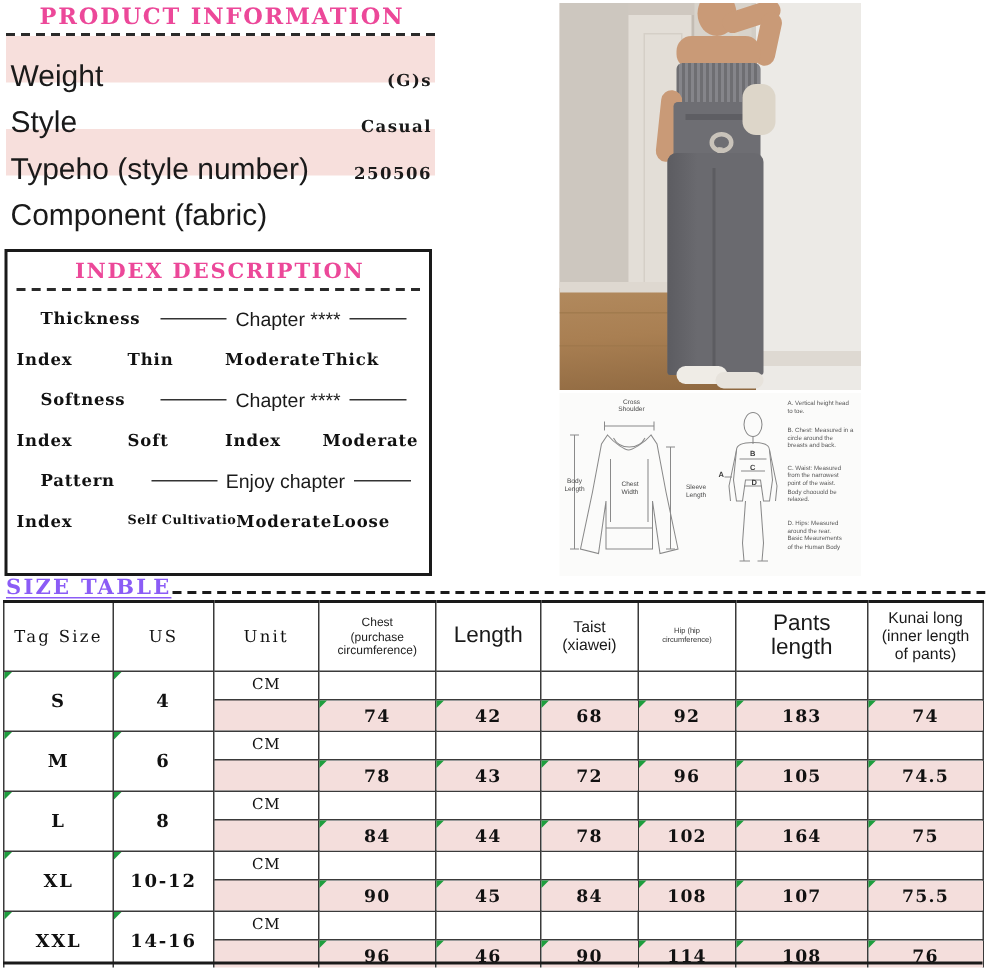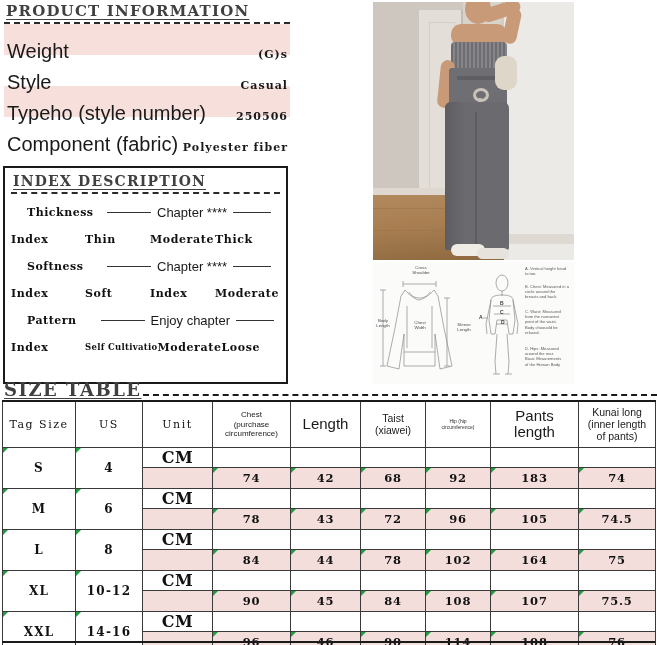--- a/index.html
+++ b/index.html
@@ -26,24 +26,24 @@
     position: absolute;
     left: 0; top: 0;
     width: 292px; height: 387px;
   }
 
   .sec-title {
     font-family: "DejaVu Serif", serif;
     font-weight: bold;
     font-size: 15px;
     letter-spacing: 1.2px;
-    color: #404040;
-    text-decoration: underline;
+    color: #ec4899;
     text-underline-offset: 3px;
     white-space: nowrap;
+    text-align: center;
   }
 
   .dash-rule {
     border-top: 2px dashed #2a2a2a;
     height: 0;
   }
 
   
   #product-info {
     position: absolute;
@@ -231,23 +231,23 @@
   }
   #size-table-title {
     display: flex;
     align-items: flex-end;
     height: 15px;
     padding-left: 4px;
   }
   #size-table-title .st-text {
     font-family: "DejaVu Serif", serif;
     font-weight: bold;
-    font-size: 18px;
+    font-size: 14px;
     letter-spacing: 1.5px;
-    color: #404040;
+    color: #8b5cf6;
     text-decoration: underline;
     text-underline-offset: 2px;
     margin-top: 12px;
   }
   #size-table-title .st-dash {
     flex: 1;
     border-top: 2px solid #1a1a1a;
     margin-bottom: 4px;
     margin-left: 1px;
     border-top-style: dashed;
@@ -311,22 +311,22 @@
   td.sz-tag, td.sz-us {
     font-family: "DejaVu Serif", serif;
     font-weight: bold;
     font-size: 12px;
     letter-spacing: 1.2px;
     color: #111;
     height: 40px;
   }
   td.unit-cell {
     font-family: "DejaVu Serif", serif;
-    font-weight: bold;
-    font-size: 16px;
+    font-weight: normal;
+    font-size: 10px;
     letter-spacing: .5px;
     color: #111;
     height: 19px;
   }
   td.val-cell {
     font-family: "DejaVu Serif", serif;
     font-weight: bold;
     font-size: 11.5px;
     letter-spacing: .8px;
     color: #111;
@@ -374,21 +374,20 @@
         <span class="pi-value">Casual</span>
       </div>
 
       <div class="pi-row alt">
         <span class="pi-label">Typeho (style number)</span>
         <span class="pi-value">250506</span>
       </div>
 
       <div class="pi-row">
         <span class="pi-label">Component (fabric)</span>
-        <span class="pi-value">Polyester fiber</span>
       </div>
     </div>
 
     <div id="index-desc">
       <div class="sec-title">INDEX DESCRIPTION</div>
       <div class="dash-rule"></div>
 
       <div class="idx-head">
         <span class="ih-name">Thickness</span>
         <span class="ih-line"></span>

